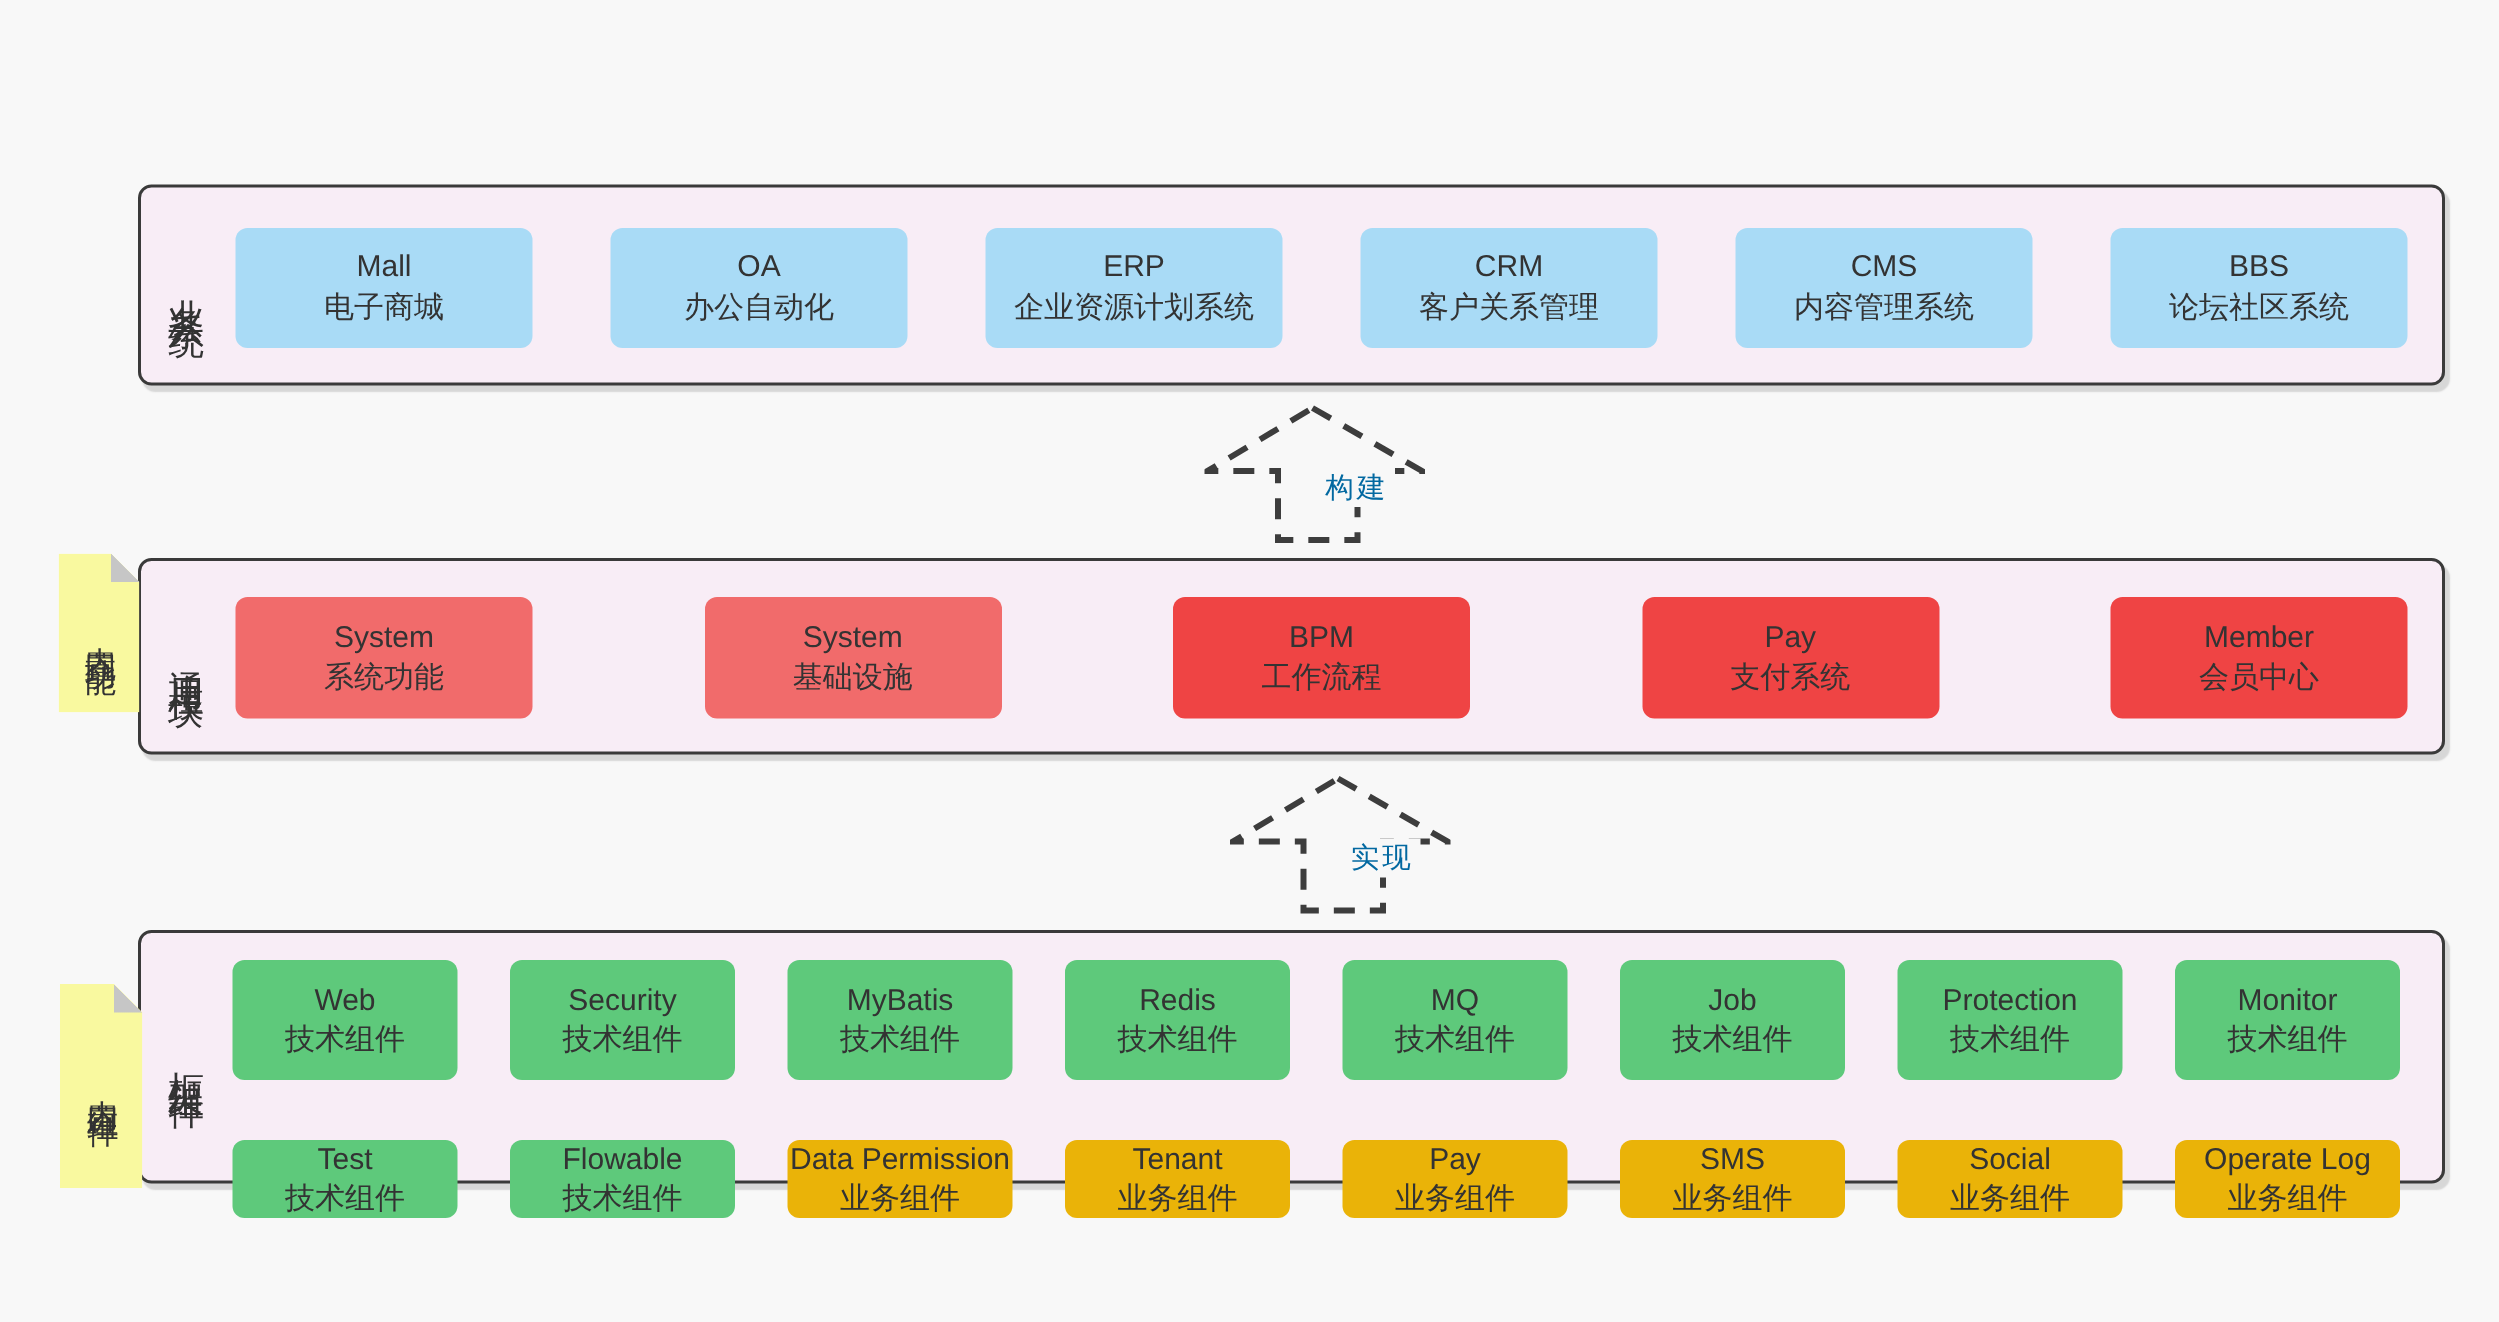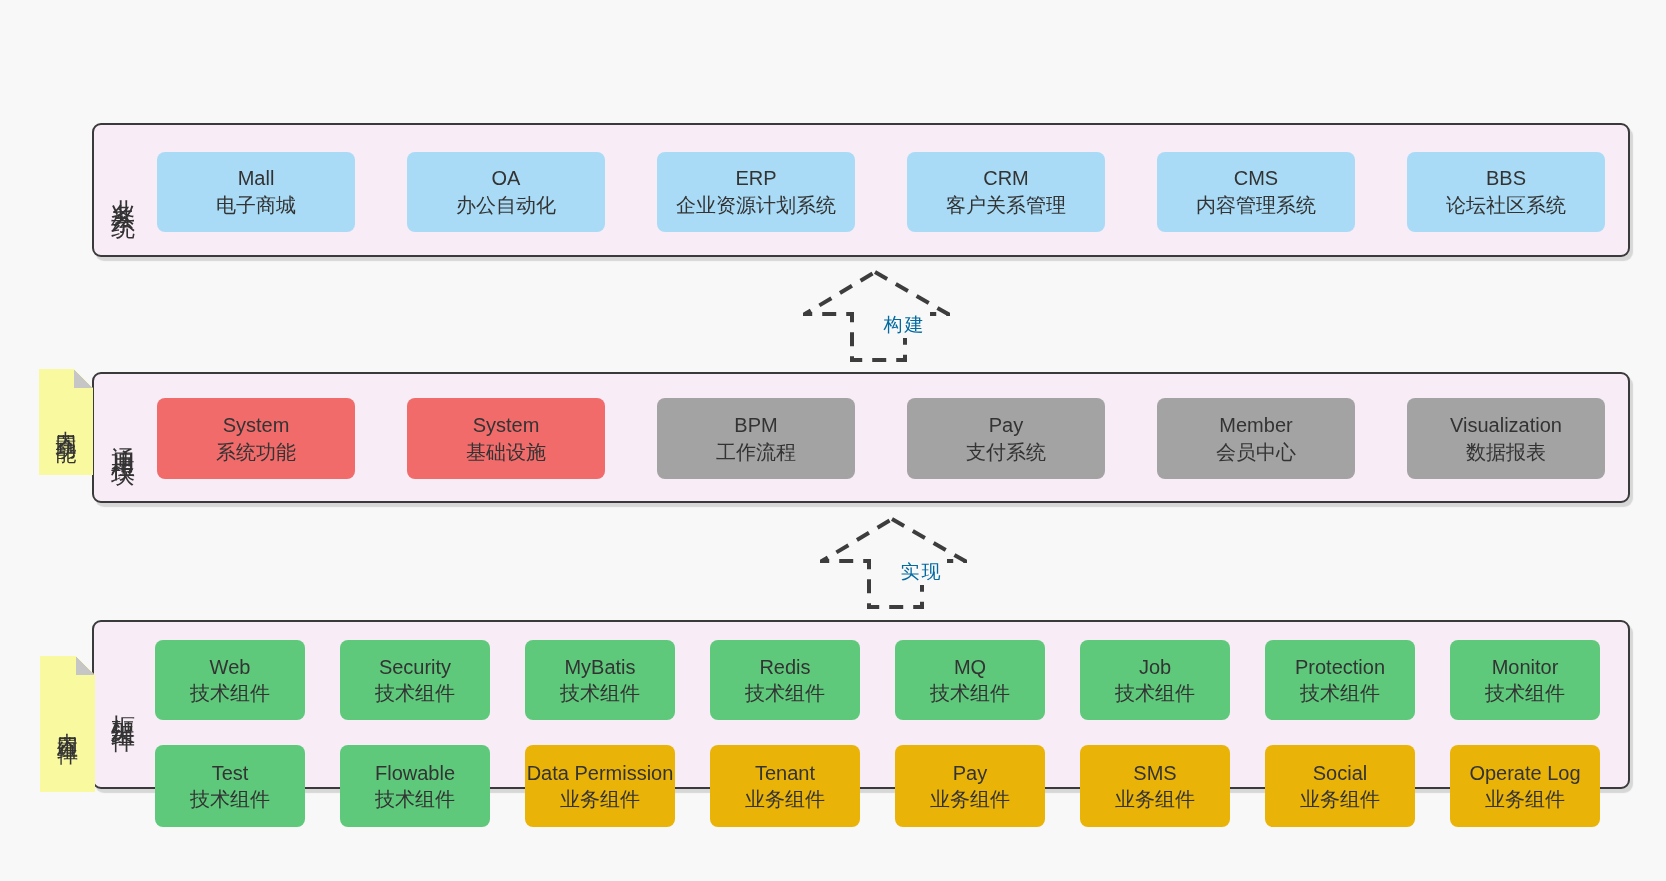--- a/index.html
+++ b/index.html
@@ -40,37 +40,37 @@
   .row {
     position: absolute;
     display: flex;
     justify-content: space-between;
   }
   .row-6 { left: 63px; width: 1448px; }
   .row-8 { left: 61px; width: 1445px; }
   .panel-business .row-6 { top: 27px; height: 80px; }
   .panel-modules  .row-6 { top: 24px; height: 81px; }
   .row-fw1 { top: 18px;  height: 80px; }
-  .row-fw2 { top: 123px; height: 82px; }
+  .row-fw2 { top: 123px; height: 82px; align-items: center; }
 
   .card {
     border-radius: 8px;
     display: flex;
     flex-direction: column;
     align-items: center;
     justify-content: center;
     text-align: center;
     font-size: 20px;
     line-height: 27px;
   }
   .row-6 .card { width: 198px; }
   .row-8 .card { width: 150px; line-height: 26px; }
   .card.blue   { background: #a9dbf6; }
   .card.red    { background: #f16b6b; }
-  .card.pink   { background: #a3a3a3; }
+  .card.pink   { background: #ef4444; }
   .card.green  { background: #5ec97b; }
   .card.lgreen { background: #eab308; }
 
   .note {
     position: absolute;
     background: #f9f99f;
     z-index: 3;
     display: flex;
     align-items: center;
     justify-content: center;
@@ -174,24 +174,20 @@
       <div>工作流程</div>
     </div>
     <div class="card pink">
       <div>Pay</div>
       <div>支付系统</div>
     </div>
     <div class="card pink">
       <div>Member</div>
       <div>会员中心</div>
     </div>
-    <div class="card pink">
-      <div>Visualization</div>
-      <div>数据报表</div>
-    </div>
   </div>
 </div>
 
 <div class="arrow arrow-implement">
   <svg width="147" height="95" viewBox="0 0 147 95">
     <polygon points="72,4 145,46 102,46 102,92 49,92 49,46 2,46" fill="none" stroke="#3d3d3d" stroke-width="4" stroke-dasharray="14 10"></polygon>
   </svg>
   <div class="arrow-label">实现</div>
 </div>
 

